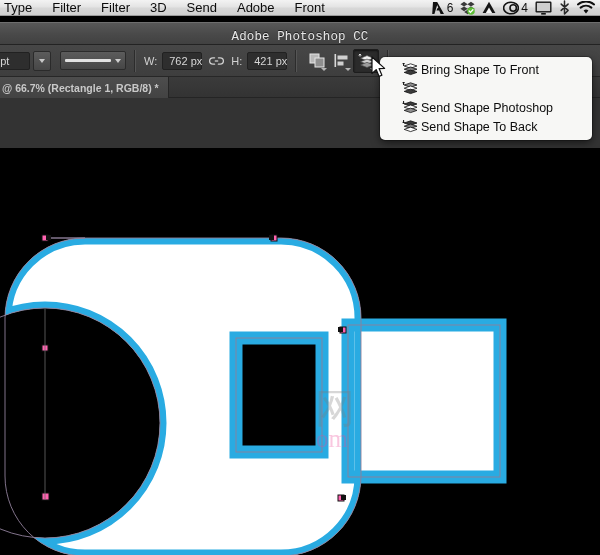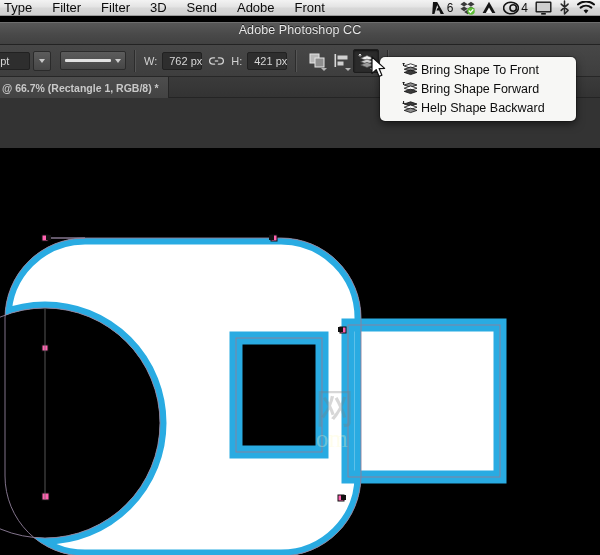--- a/index.html
+++ b/index.html
@@ -67,22 +67,23 @@
   
   .titlebar {
     position: absolute;
     left: 0; top: 22px;
     width: 600px; height: 23px;
     background: linear-gradient(to bottom, #585858 0%, #4a4a4a 50%, #414141 100%);
     border-top: 1px solid #6e6e6e;
     border-bottom: 1px solid #232323;
     box-sizing: border-box;
     display: flex;
-    align-items: flex-start;
+    align-items: flex-end;
     justify-content: center;
+    font-family: Liberation Mono, monospace;
   }
   .titlebar-text {
     font-size: 12.5px;
     color: #e6e6e6;
     text-shadow: 0 -1px 0 #1d1d1d;
     letter-spacing: .1px;
   }
 
   
   .optionsbar {
@@ -227,21 +228,21 @@
     left: 0; top: 148px;
     width: 600px; height: 407px;
     background: #000;
     overflow: hidden;
   }
 
   
   .arrange-menu {
     position: absolute;
     left: 380px; top: 57px;
-    width: 196px;
+    width: 212px;
     background: #f7f7f5;
     border-radius: 5px;
     box-shadow: 0 3px 9px rgba(0,0,0,.55), 0 0 0 1px rgba(0,0,0,.25);
     padding: 3px 0 4px 0;
     box-sizing: border-box;
     z-index: 40;
   }
   .arrange-item {
     display: flex;
     align-items: center;
@@ -274,21 +275,21 @@
   .wm-cn {
     font-family: "DejaVu Sans", sans-serif;
     font-size: 40px;
     color: #7c7c7c;
     line-height: 40px;
     letter-spacing: -2px;
   }
   .wm-en {
     font-family: "Liberation Serif", serif;
     font-size: 25px;
-    color: #fef9c3;
+    color: #ec4899;
     line-height: 22px;
     margin-left: 1px;
   }
 </style>
 </head>
 <body>
 
 <div id="app">
 
   <div class="menubar">
@@ -510,30 +511,38 @@
       </svg>
       <span>Bring Shape To Front</span>
     </div>
     <div class="arrange-item">
       <svg class="stack-ico" width="17" height="15" viewBox="0 0 17 15">
         <path d="M2.6 4V1M1.5 2.1L2.6 1l1.1 1.1" stroke="#101010" stroke-width="1" fill="none"></path>
         <polygon points="9.6,1.8 16,4 9.6,6.2 3.2,4" fill="#8e8e8e" stroke="#101010" stroke-width=".8"></polygon>
         <polygon points="9.6,5 16,7.2 9.6,9.4 3.2,7.2" fill="#fdfdfd" stroke="#101010" stroke-width=".8"></polygon>
         <polygon points="9.6,8.2 16,10.4 9.6,12.6 3.2,10.4" fill="#3b3b3b" stroke="#101010" stroke-width=".8"></polygon>
       </svg>
-      <span>Bring Shape Forward</span>
     </div>
     <div class="arrange-item">
       <svg class="stack-ico" width="17" height="15" viewBox="0 0 17 15">
         <path d="M2.6 1v3M1.5 2.9L2.6 4l1.1-1.1" stroke="#101010" stroke-width="1" fill="none"></path>
         <polygon points="9.6,1.8 16,4 9.6,6.2 3.2,4" fill="#3b3b3b" stroke="#101010" stroke-width=".8"></polygon>
         <polygon points="9.6,5 16,7.2 9.6,9.4 3.2,7.2" fill="#fdfdfd" stroke="#101010" stroke-width=".8"></polygon>
         <polygon points="9.6,8.2 16,10.4 9.6,12.6 3.2,10.4" fill="#8e8e8e" stroke="#101010" stroke-width=".8"></polygon>
       </svg>
-      <span>Help Shape Backward</span>
+      <span>Send Shape Photoshop</span>
+    </div>
+    <div class="arrange-item">
+      <svg class="stack-ico" width="17" height="15" viewBox="0 0 17 15">
+        <path d="M2.6 1v3M1.5 2.9L2.6 4l1.1-1.1" stroke="#101010" stroke-width="1" fill="none"></path>
+        <polygon points="9.6,1.8 16,4 9.6,6.2 3.2,4" fill="#3b3b3b" stroke="#101010" stroke-width=".8"></polygon>
+        <polygon points="9.6,5 16,7.2 9.6,9.4 3.2,7.2" fill="#7d7d7d" stroke="#101010" stroke-width=".8"></polygon>
+        <polygon points="9.6,8.2 16,10.4 9.6,12.6 3.2,10.4" fill="#fdfdfd" stroke="#101010" stroke-width=".8"></polygon>
+      </svg>
+      <span>Send Shape To Back</span>
     </div>
   </div>
 
   <svg class="cursor-arrow" width="16" height="23" viewBox="0 0 16 23">
     <path d="M1 1 L1 17.5 L5.2 13.6 L8.1 20.4 L10.9 19.2 L8.1 12.6 L13.6 12.4 Z" fill="#ffffff" stroke="#111" stroke-width="1.2" stroke-linejoin="round"></path>
   </svg>
 
 </div>
 
 </body></html>

